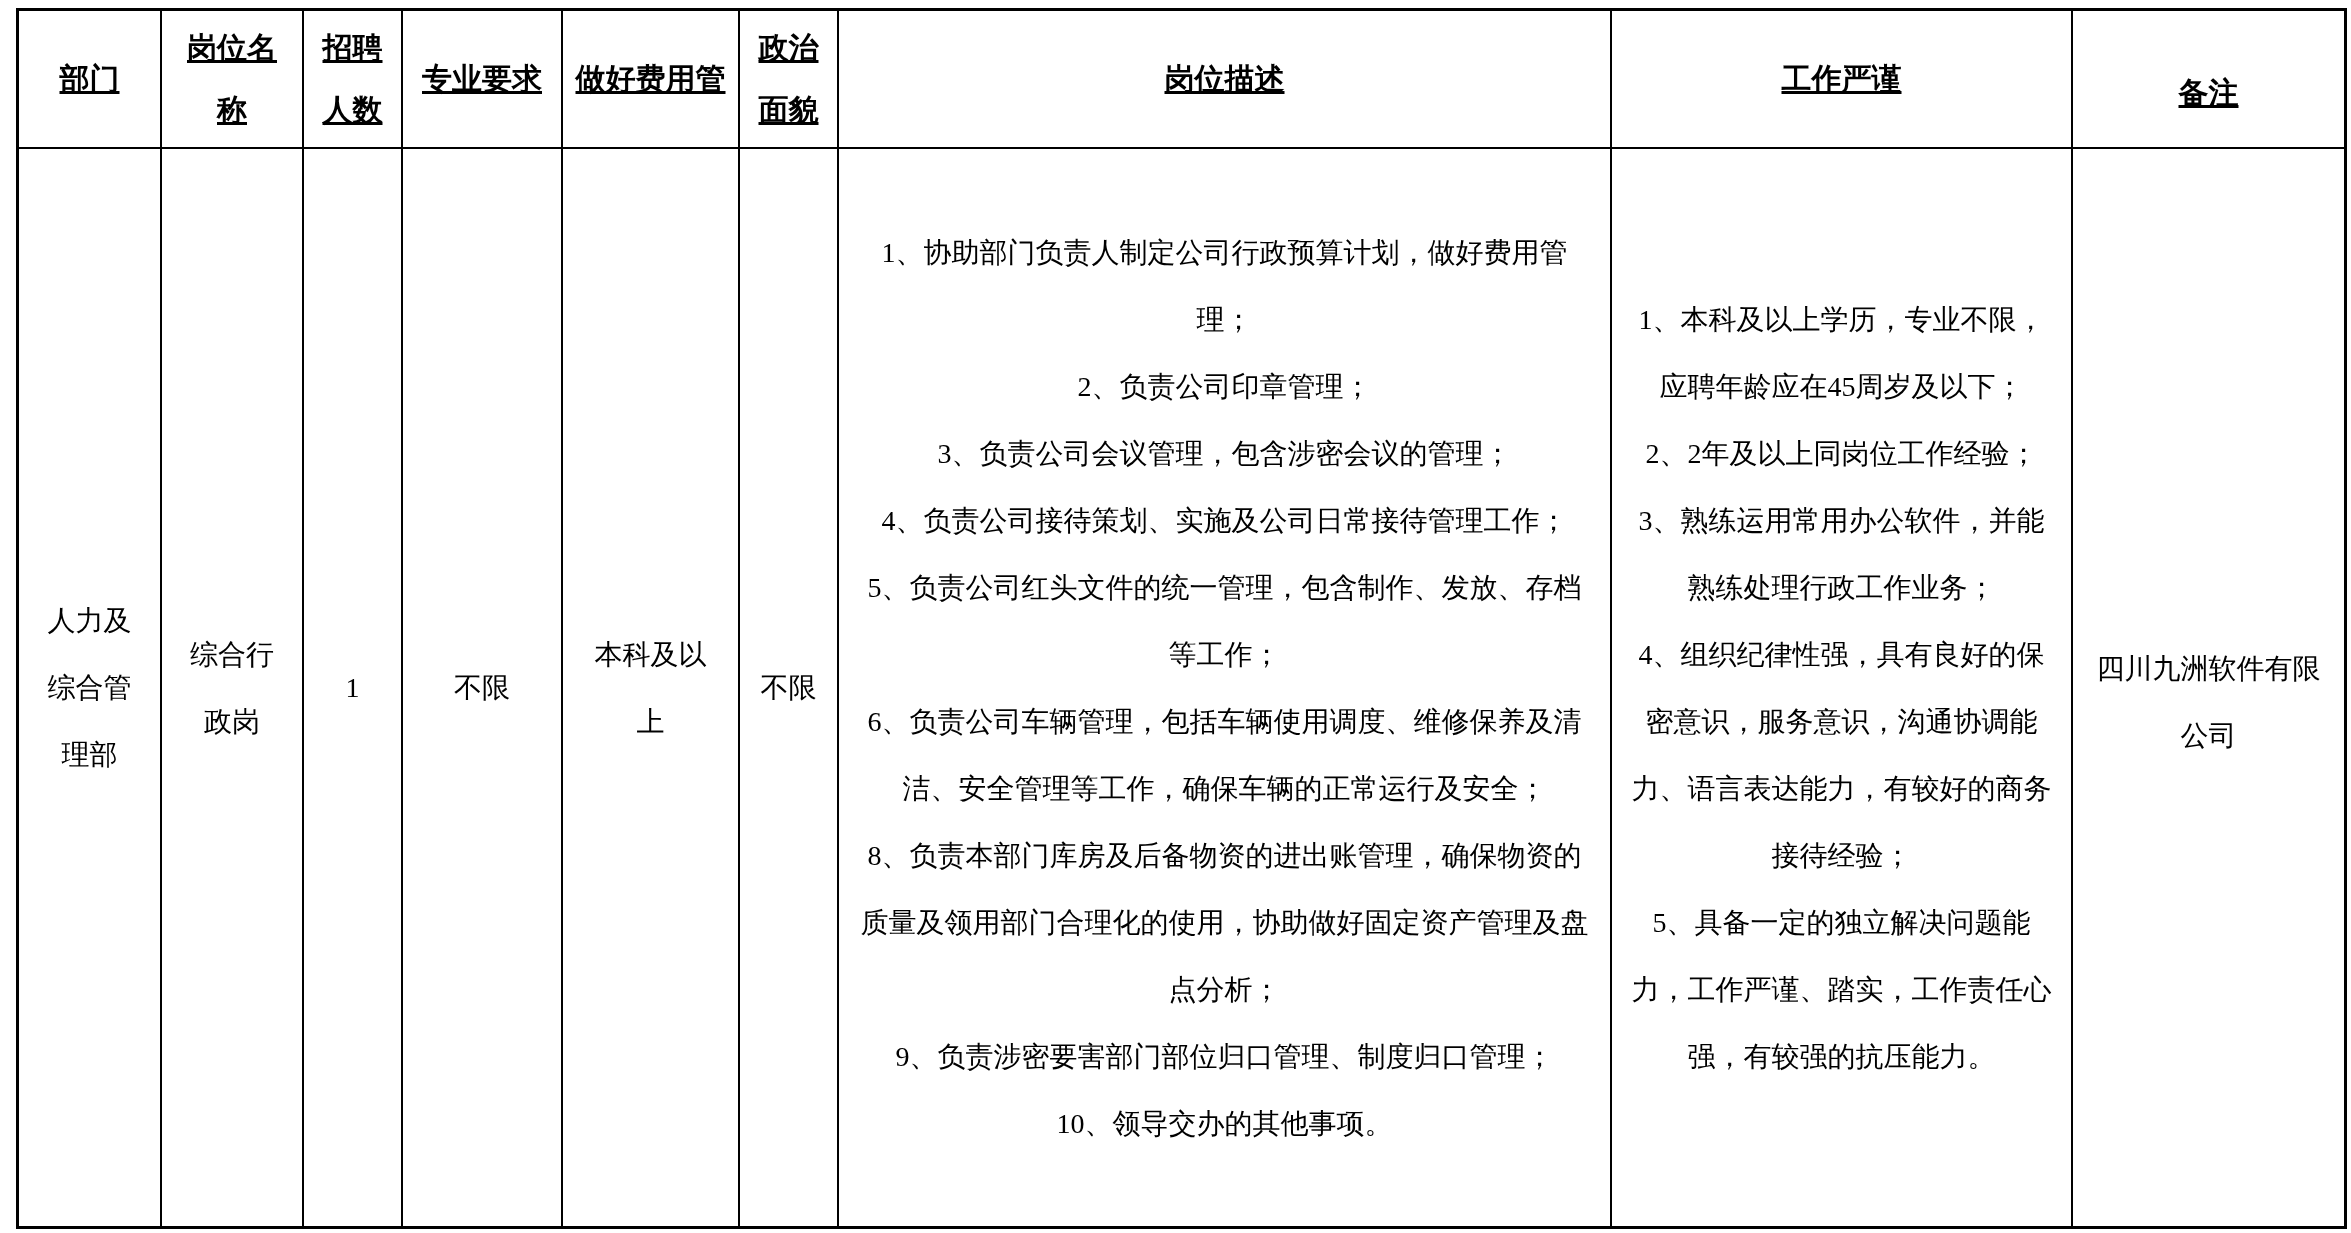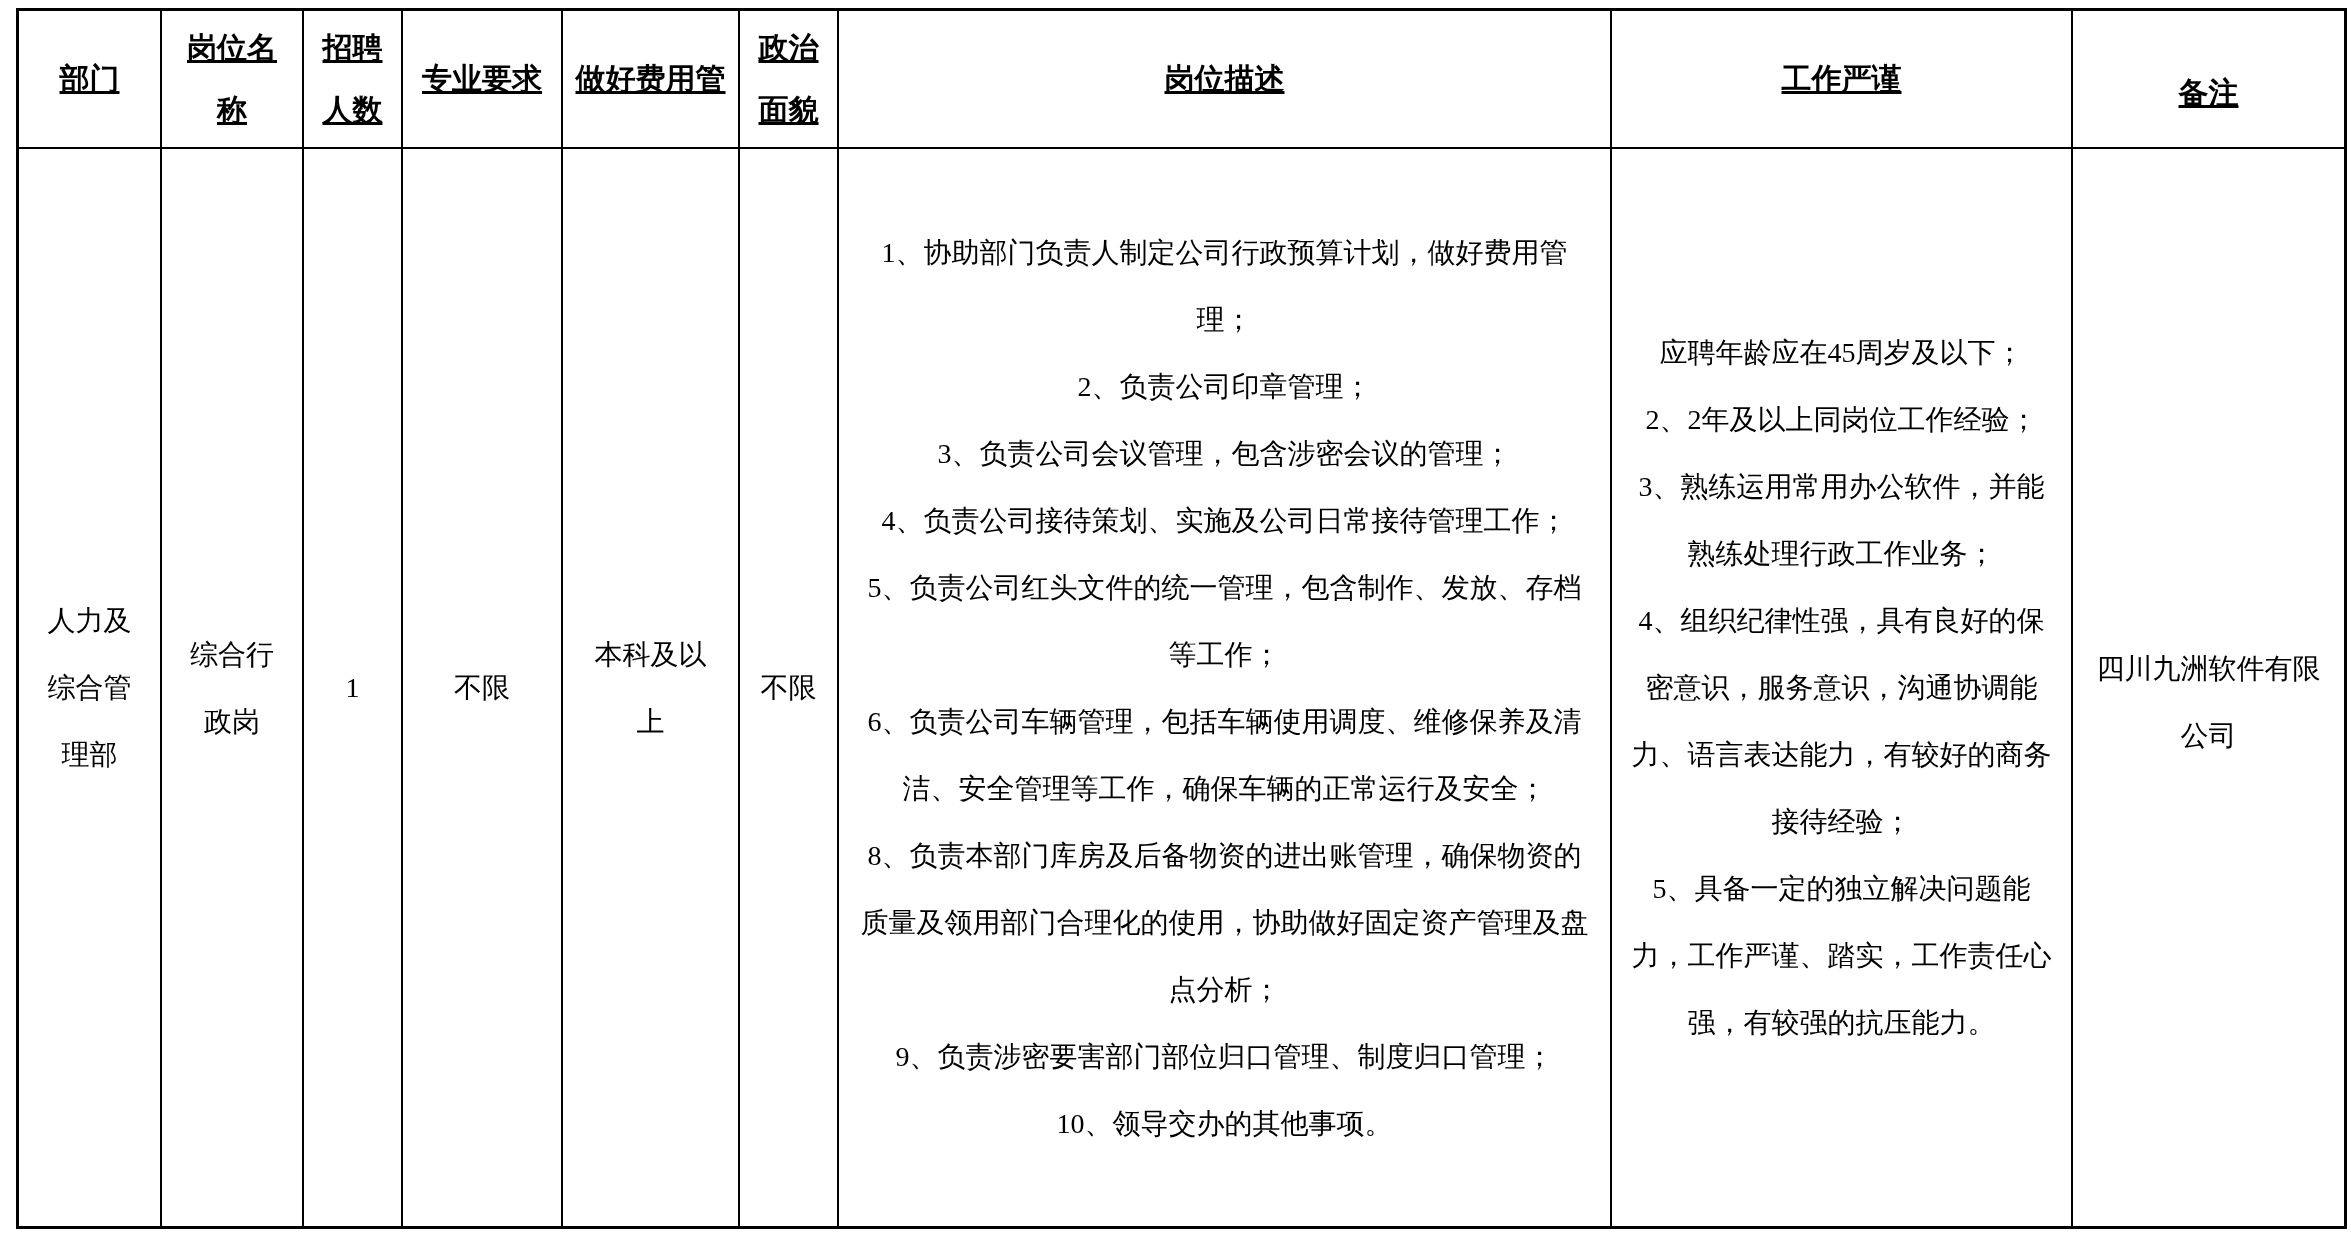--- a/index.html
+++ b/index.html
@@ -109,20 +109,21 @@
       <div class="line">等工作；</div>
       <div class="line">6、负责公司车辆管理，包括车辆使用调度、维修保养及清</div>
       <div class="line">洁、安全管理等工作，确保车辆的正常运行及安全；</div>
       <div class="line">8、负责本部门库房及后备物资的进出账管理，确保物资的</div>
       <div class="line">质量及领用部门合理化的使用，协助做好固定资产管理及盘</div>
       <div class="line">点分析；</div>
       <div class="line">9、负责涉密要害部门部位归口管理、制度归口管理；</div>
       <div class="line">10、领导交办的其他事项。</div>
     </div>
   <div class="cell body-cell qual-cell">
+      <div class="line">1、本科及以上学历，专业不限，</div>
       <div class="line">应聘年龄应在45周岁及以下；</div>
       <div class="line">2、2年及以上同岗位工作经验；</div>
       <div class="line">3、熟练运用常用办公软件，并能</div>
       <div class="line">熟练处理行政工作业务；</div>
       <div class="line">4、组织纪律性强，具有良好的保</div>
       <div class="line">密意识，服务意识，沟通协调能</div>
       <div class="line">力、语言表达能力，有较好的商务</div>
       <div class="line">接待经验；</div>
       <div class="line">5、具备一定的独立解决问题能</div>
       <div class="line">力，工作严谨、踏实，工作责任心</div>

